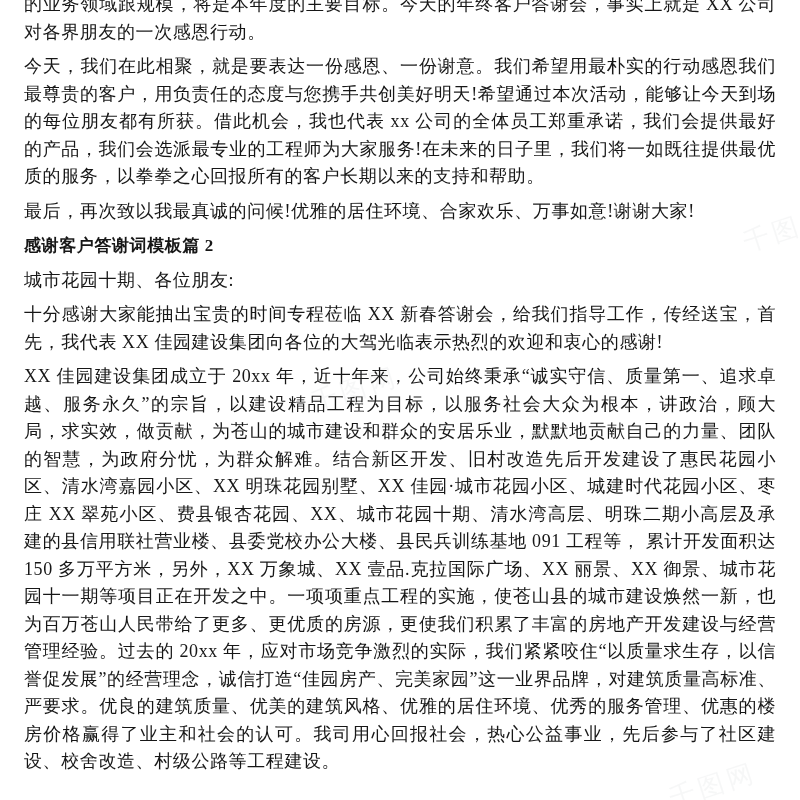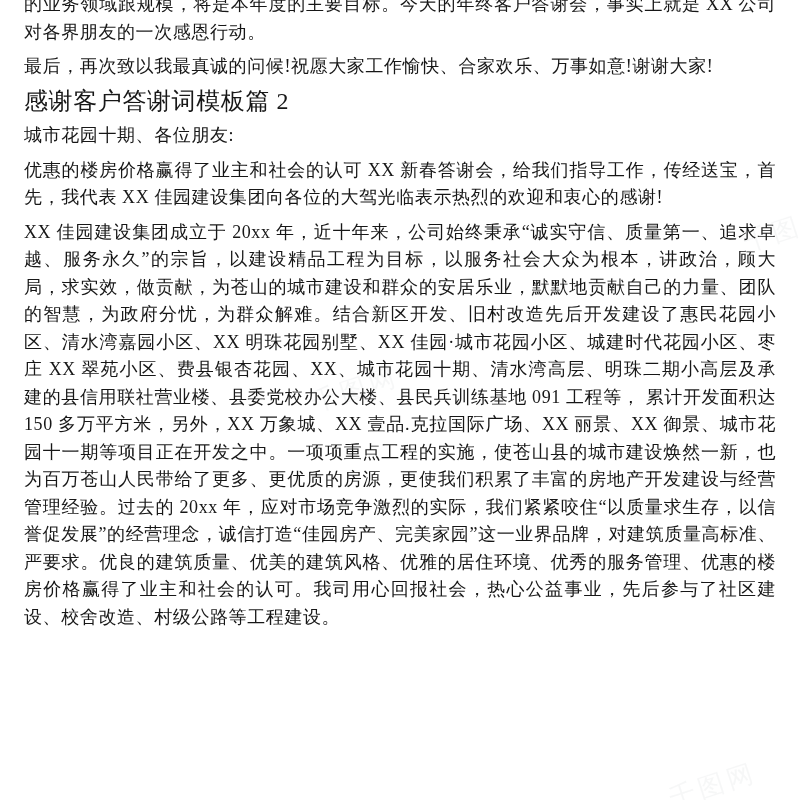--- a/index.html
+++ b/index.html
@@ -26,22 +26,22 @@
     line-height: 27.5px;
     letter-spacing: 0.6px;
     text-align: justify;
     text-align-last: left;
   }
   .para {
     margin: 0 0 7px 0;
   }
   .heading {
     margin: 0 0 7px 0;
-    font-weight: normal;
-    font-size: 24px;
+    font-weight: bold;
+    font-size: 17px;
   }
   .watermark {
     position: absolute;
     color: #9aa0a6;
     opacity: 0.08;
     font-size: 26px;
     letter-spacing: 4px;
     transform: rotate(-18deg);
     pointer-events: none;
     white-space: nowrap;
@@ -49,22 +49,23 @@
   }
   .wm-1 { left: 310px; top: 372px; }
   .wm-2 { left: 742px; top: 212px; }
   .wm-3 { left: 668px; top: 768px; }
 </style>
 </head>
 <body>
 
 <div class="page">
   <p class="para">的业务领域跟规模，将是本年度的主要目标。今天的年终客户答谢会，事实上就是 XX 公司对各界朋友的一次感恩行动。</p>
-  <p class="para">最后，再次致以我最真诚的问候!祝愿大家工作愉快、合家欢乐、万事如意!谢谢大家!</p>
+  <p class="para">今天，我们在此相聚，就是要表达一份感恩、一份谢意。我们希望用最朴实的行动感恩我们最尊贵的客户，用负责任的态度与您携手共创美好明天!希望通过本次活动，能够让今天到场的每位朋友都有所获。借此机会，我也代表 xx 公司的全体员工郑重承诺，我们会提供最好的产品，我们会选派最专业的工程师为大家服务!在未来的日子里，我们将一如既往提供最优质的服务，以拳拳之心回报所有的客户长期以来的支持和帮助。</p>
+  <p class="para">最后，再次致以我最真诚的问候!优雅的居住环境、合家欢乐、万事如意!谢谢大家!</p>
   <p class="heading">感谢客户答谢词模板篇 2</p>
   <p class="para">城市花园十期、各位朋友:</p>
-  <p class="para">优惠的楼房价格赢得了业主和社会的认可 XX 新春答谢会，给我们指导工作，传经送宝，首先，我代表 XX 佳园建设集团向各位的大驾光临表示热烈的欢迎和衷心的感谢!</p>
+  <p class="para">十分感谢大家能抽出宝贵的时间专程莅临 XX 新春答谢会，给我们指导工作，传经送宝，首先，我代表 XX 佳园建设集团向各位的大驾光临表示热烈的欢迎和衷心的感谢!</p>
   <p class="para">XX 佳园建设集团成立于 20xx 年，近十年来，公司始终秉承“诚实守信、质量第一、追求卓越、服务永久”的宗旨，以建设精品工程为目标，以服务社会大众为根本，讲政治，顾大局，求实效，做贡献，为苍山的城市建设和群众的安居乐业，默默地贡献自己的力量、团队的智慧，为政府分忧，为群众解难。结合新区开发、旧村改造先后开发建设了惠民花园小区、清水湾嘉园小区、XX 明珠花园别墅、XX 佳园·城市花园小区、城建时代花园小区、枣庄 XX 翠苑小区、费县银杏花园、XX、城市花园十期、清水湾高层、明珠二期小高层及承建的县信用联社营业楼、县委党校办公大楼、县民兵训练基地 091 工程等， 累计开发面积达 150 多万平方米，另外，XX 万象城、XX 壹品.克拉国际广场、XX 丽景、XX 御景、城市花园十一期等项目正在开发之中。一项项重点工程的实施，使苍山县的城市建设焕然一新，也为百万苍山人民带给了更多、更优质的房源，更使我们积累了丰富的房地产开发建设与经营管理经验。过去的 20xx 年，应对市场竞争激烈的实际，我们紧紧咬住“以质量求生存，以信誉促发展”的经营理念，诚信打造“佳园房产、完美家园”这一业界品牌，对建筑质量高标准、严要求。优良的建筑质量、优美的建筑风格、优雅的居住环境、优秀的服务管理、优惠的楼房价格赢得了业主和社会的认可。我司用心回报社会，热心公益事业，先后参与了社区建设、校舍改造、村级公路等工程建设。</p>
 </div>
 
 <span class="watermark wm-1">千图网</span>
 <span class="watermark wm-2">千图网</span>
 <span class="watermark wm-3">千图网</span>
 
 </body></html>

